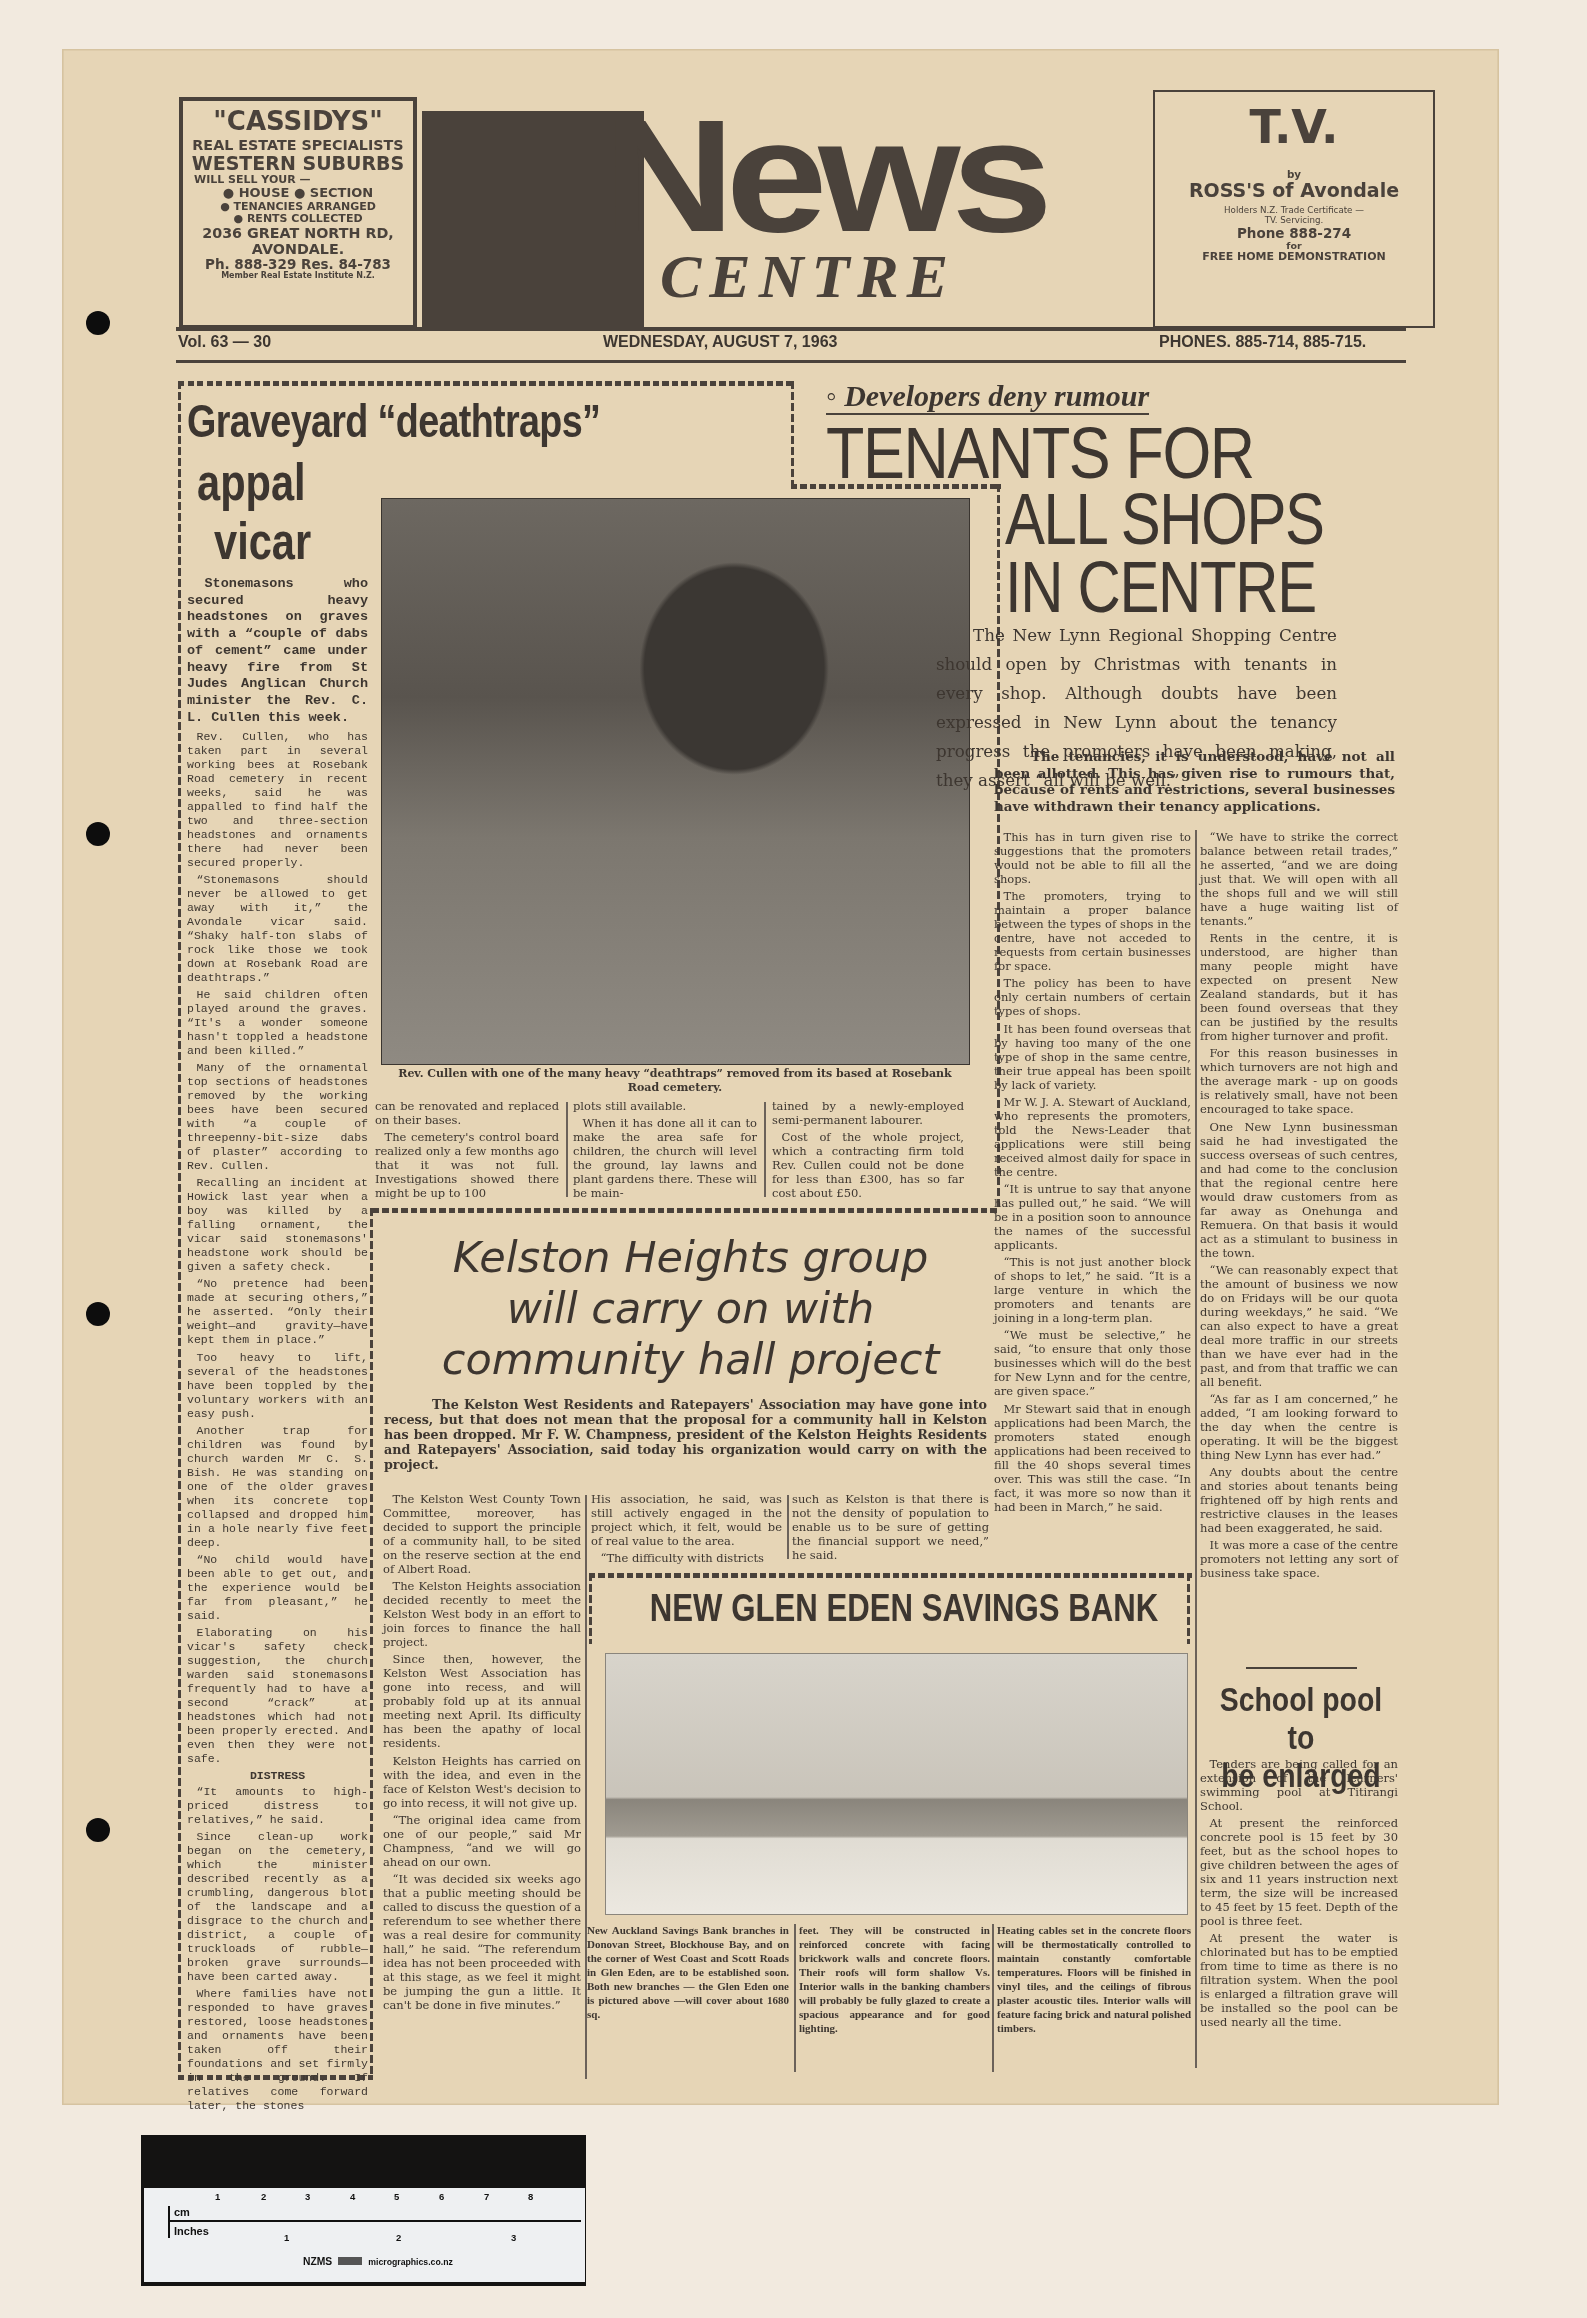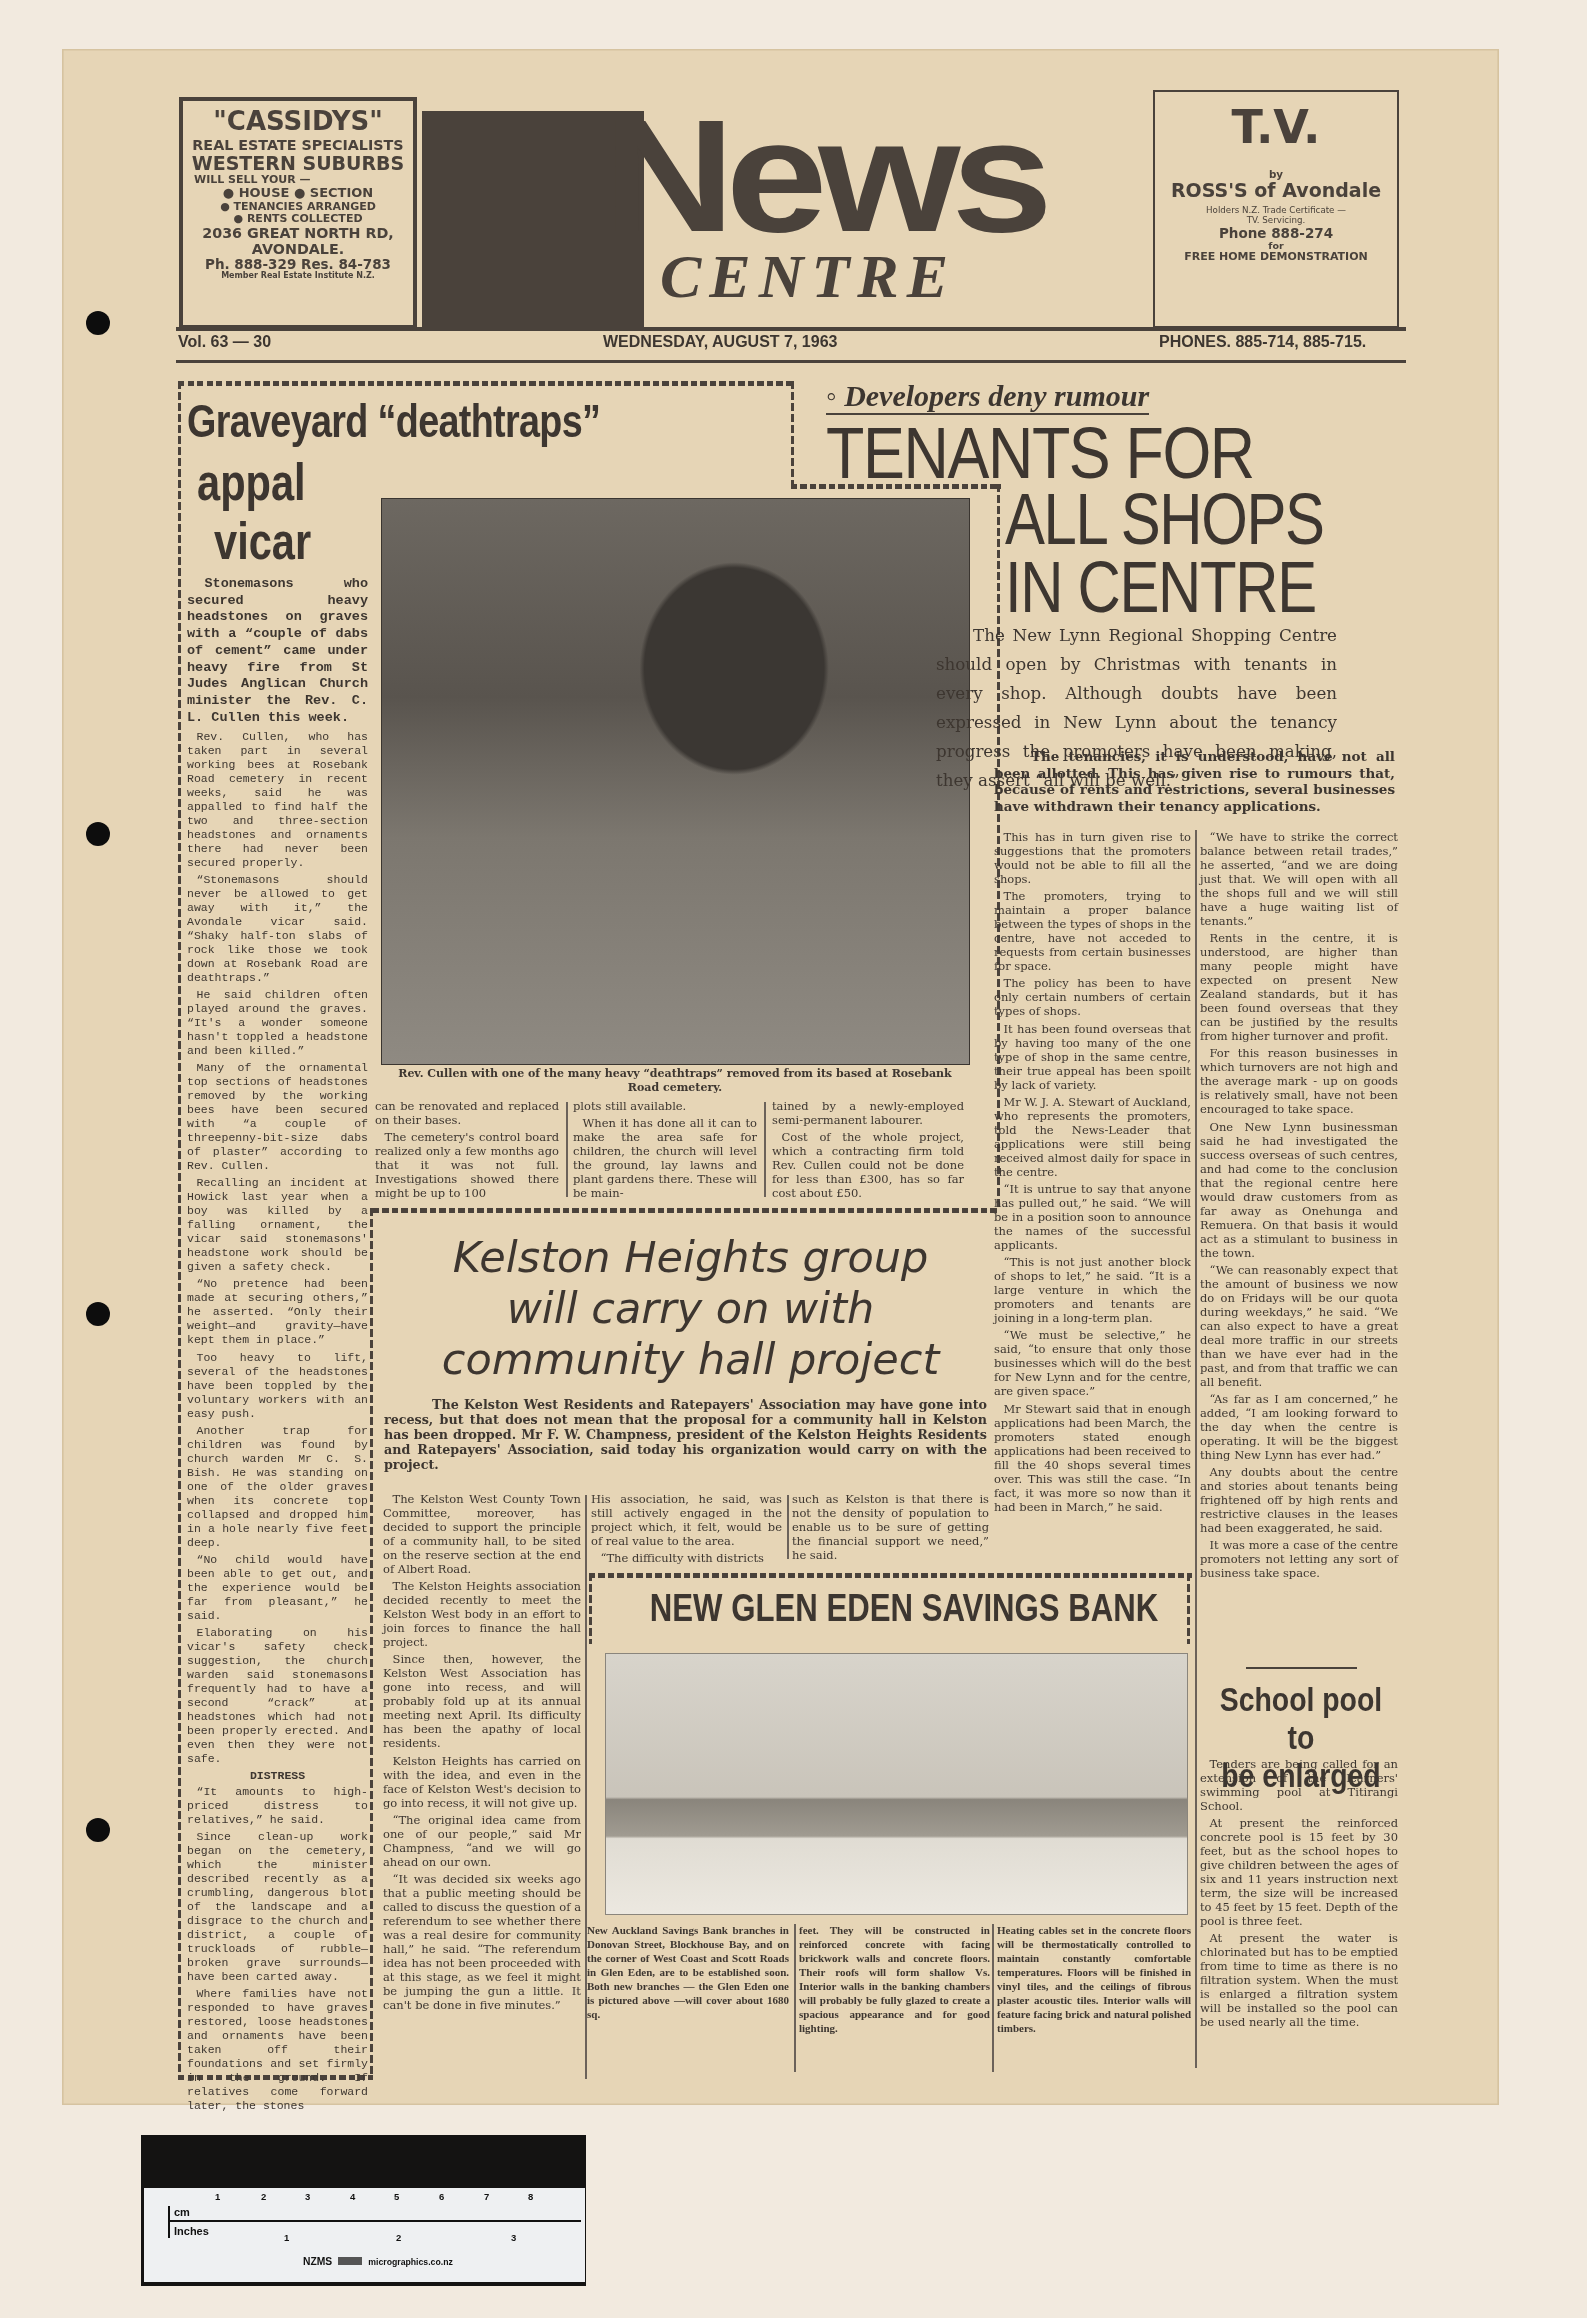--- a/index.html
+++ b/index.html
@@ -49,21 +49,21 @@
   <span class="l" style="font-size:8px;">Member Real Estate Institute N.Z.</span>
 </div>
 
 <div class="abs" style="left:422px;top:111px;width:754px;height:222px;">
   <div class="abs" style="left:0;top:0;width:222px;height:218px;background:#4a423b;"></div>
 
   <div class="abs" style="left:181px;top:-14.3px;font-family:'Liberation Sans',sans-serif;font-weight:bold;font-size:159px;line-height:159px;color:#4a423b;letter-spacing:-8px;transform:scaleX(1.15);transform-origin:left top;">News</div>
   <div class="abs" style="left:238px;top:133px;font-family:'Liberation Serif',serif;font-weight:bold;font-style:italic;font-size:62px;line-height:64px;color:#4a423b;letter-spacing:8px;">CENTRE</div>
 </div>
 
-<div class="ad" style="left:1153px;top:90px;width:246px;height:238px;border-width:2.4px;padding-top:9.5px;">
+<div class="ad" style="left:1153px;top:90px;width:282px;height:238px;border-width:2.4px;padding-top:9.5px;">
   <span class="l" style="font-size:46px;line-height:51px;">T.V.</span>
   <span class="l" style="font-size:10.3px;margin-top:16px;">by</span>
   <span class="l" style="font-size:19px;">ROSS'S of Avondale</span>
   <span class="l" style="font-size:8.7px;font-weight:normal;margin-top:4.8px;">Holders N.Z. Trade Certificate —</span>
   <span class="l" style="font-size:8.7px;font-weight:normal;">TV. Servicing.</span>
   <span class="l" style="font-size:13.5px;margin-top:0;">Phone 888-274</span>
   <span class="l" style="font-size:9.5px;">for</span>
   <span class="l" style="font-size:11px;font-weight:bold;">FREE HOME DEMONSTRATION</span>
 </div>
 
@@ -160,21 +160,21 @@
 </div>
 
 <div class="rule" style="left:1246px;top:1667px;width:111px;height:2.4px;"></div>
 <div class="abs" style="left:1202px;top:1681px;width:198px;text-align:center;font-family:'Liberation Sans',sans-serif;font-weight:bold;font-size:33px;line-height:38px;transform:scaleX(0.86);transform-origin:center top;">
   <div>School pool to</div>
   <div>be enlarged</div>
 </div>
 <div class="col" style="left:1200px;top:1757px;width:198px;">
   <p>Tenders are being called for an extension of the learners' swimming pool at Titirangi School.</p>
   <p>At present the reinforced concrete pool is 15 feet by 30 feet, but as the school hopes to give children between the ages of six and 11 years instruction next term, the size will be increased to 45 feet by 15 feet. Depth of the pool is three feet.</p>
-  <p>At present the water is chlorinated but has to be emptied from time to time as there is no filtration system. When the must is enlarged a filtration system will be installed so the pool can be used nearly all the time.</p>
+  <p>At present the water is chlorinated but has to be emptied from time to time as there is no filtration system. When the pool is enlarged a filtration grave will be installed so the pool can be used nearly all the time.</p>
 </div>
 
 <div class="abs" style="left:389px;top:1232px;width:603px;text-align:center;font-family:'DejaVu Sans',sans-serif;font-style:italic;font-size:43px;line-height:51px;">
   <div>Kelston Heights group</div>
   <div>will carry on with</div>
   <div>community hall project</div>
 </div>
 <div class="col" style="left:384px;top:1397px;width:603px;font-weight:bold;font-size:12.7px;line-height:15px;">
   <p style="text-indent:48px;margin:0;">The Kelston West Residents and Ratepayers' Association may have gone into recess, but that does not mean that the proposal for a community hall in Kelston has been dropped. Mr F. W. Champness, president of the Kelston Heights Residents and Ratepayers' Association, said today his organization would carry on with the project.</p>
 </div>

